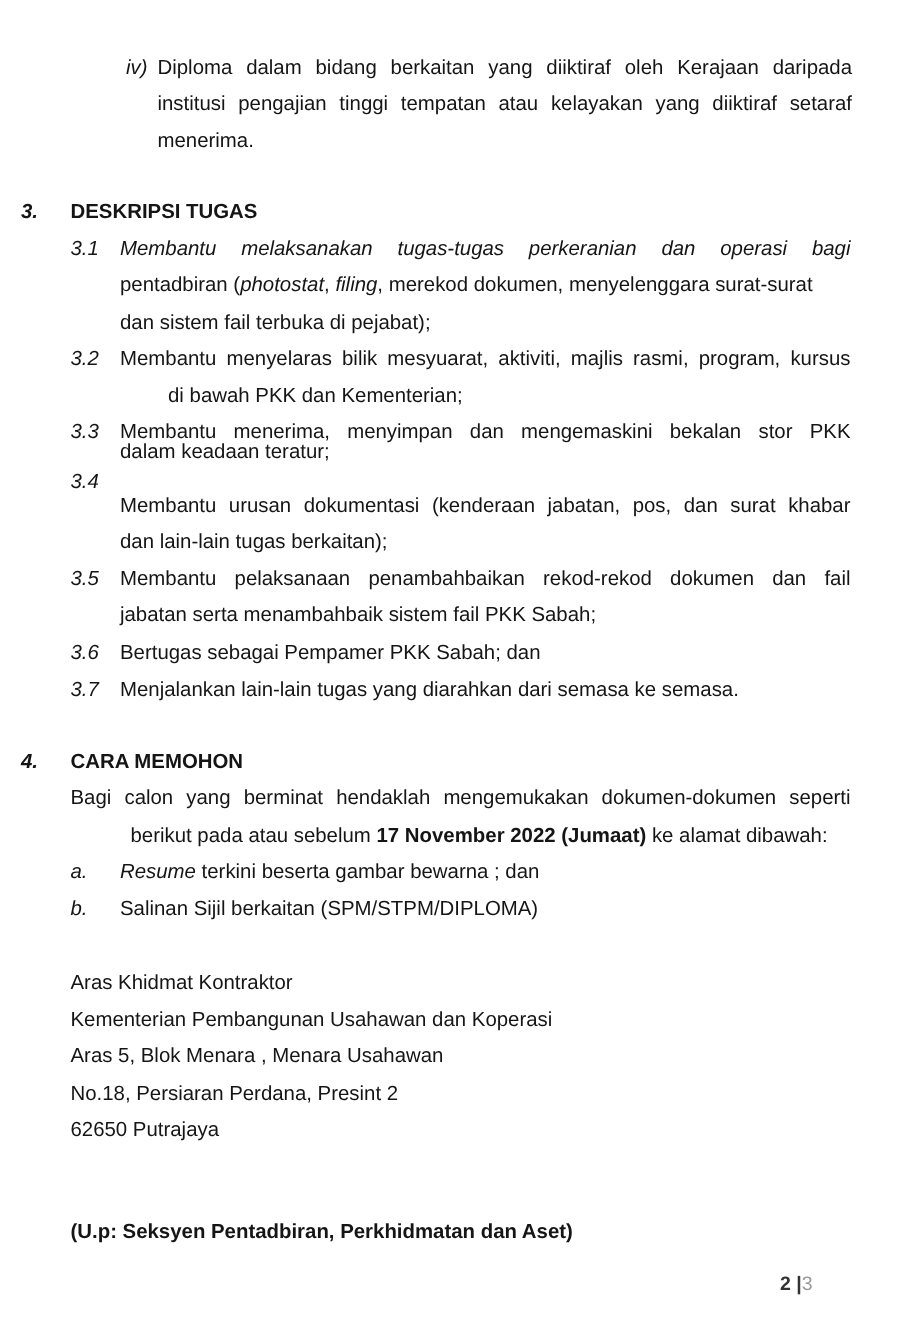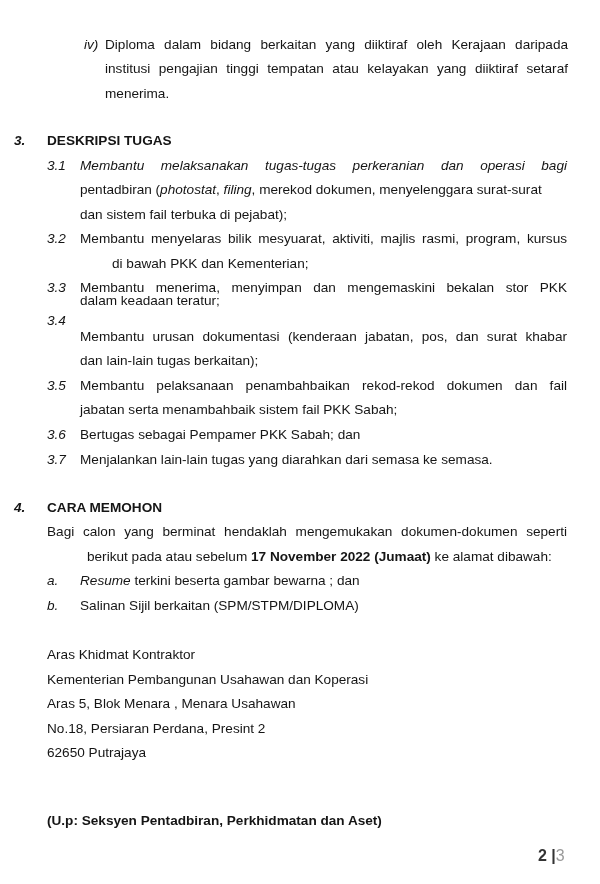--- a/index.html
+++ b/index.html
@@ -7,21 +7,21 @@
     width: 600px; height: 884px; position: relative; overflow: hidden;
     font-family: "Liberation Sans", sans-serif;
     color: #151515;
     font-size: 13.6px;
   }
   .line { position: absolute; white-space: nowrap; line-height: 18px; }
   .just { text-align: justify; text-align-last: justify; white-space: normal; }
   .b { font-weight: bold; }
   .i { font-style: italic; }
   .num { position: absolute; line-height: 18px; font-style: italic; }
-  .pgnum { position: absolute; left: 538px; top: 848px; font-size: 16px; line-height: 16px; }
+  .pgnum { position: absolute; left: 520px; top: 848px; font-size: 13px; line-height: 16px; }
   .pgnum .cur { font-weight: bold; color: #333; }
   .pgnum .tot { color: #9a9a9a; }
 </style>
 </head>
 <body>
 
 <div>
   <span class="num" style="left:84px; top:36px;">iv)</span>
   <div class="line just" style="left:105px; top:36px; width:463px;">Diploma dalam bidang berkaitan yang diiktiraf oleh Kerajaan daripada</div>
   <div class="line just" style="left:105px; top:60px; width:463px;">institusi pengajian tinggi tempatan atau kelayakan yang diiktiraf setaraf</div>

